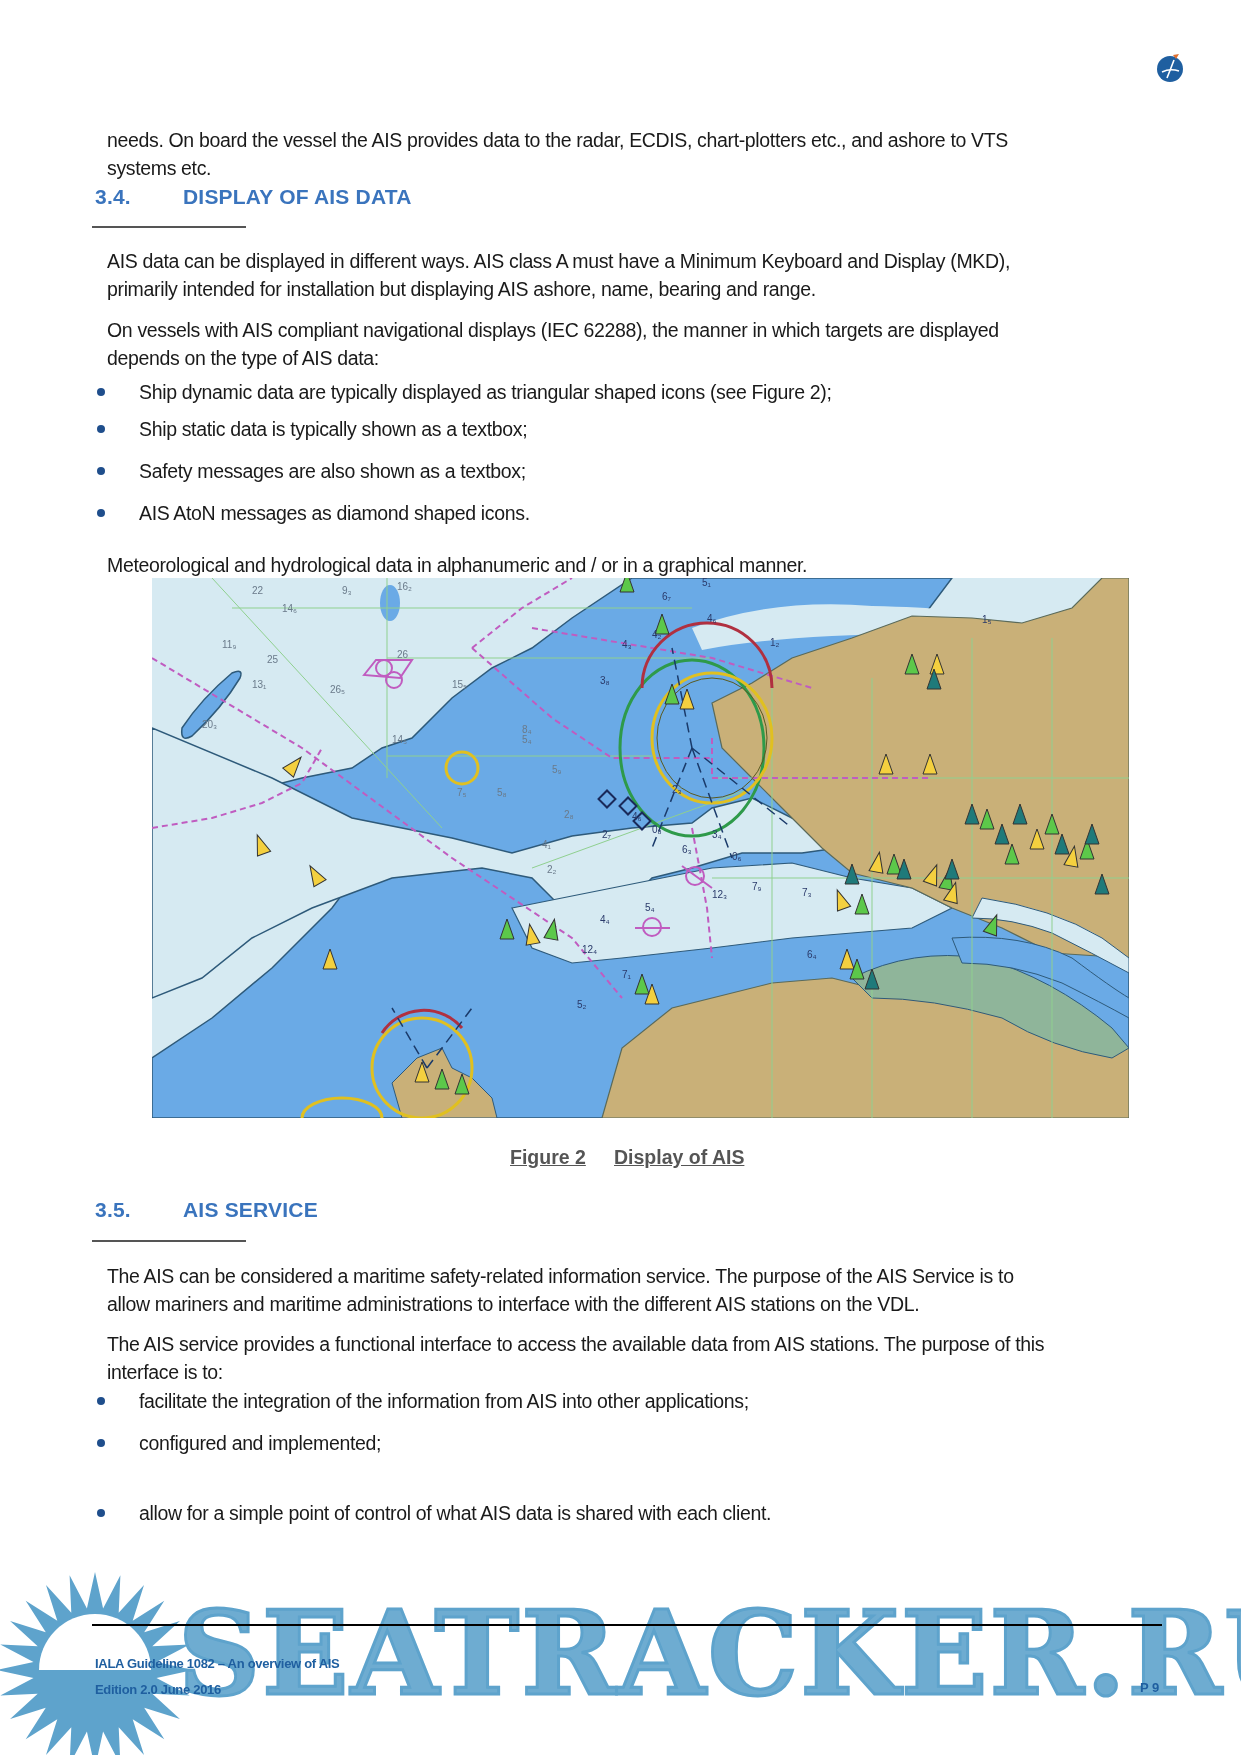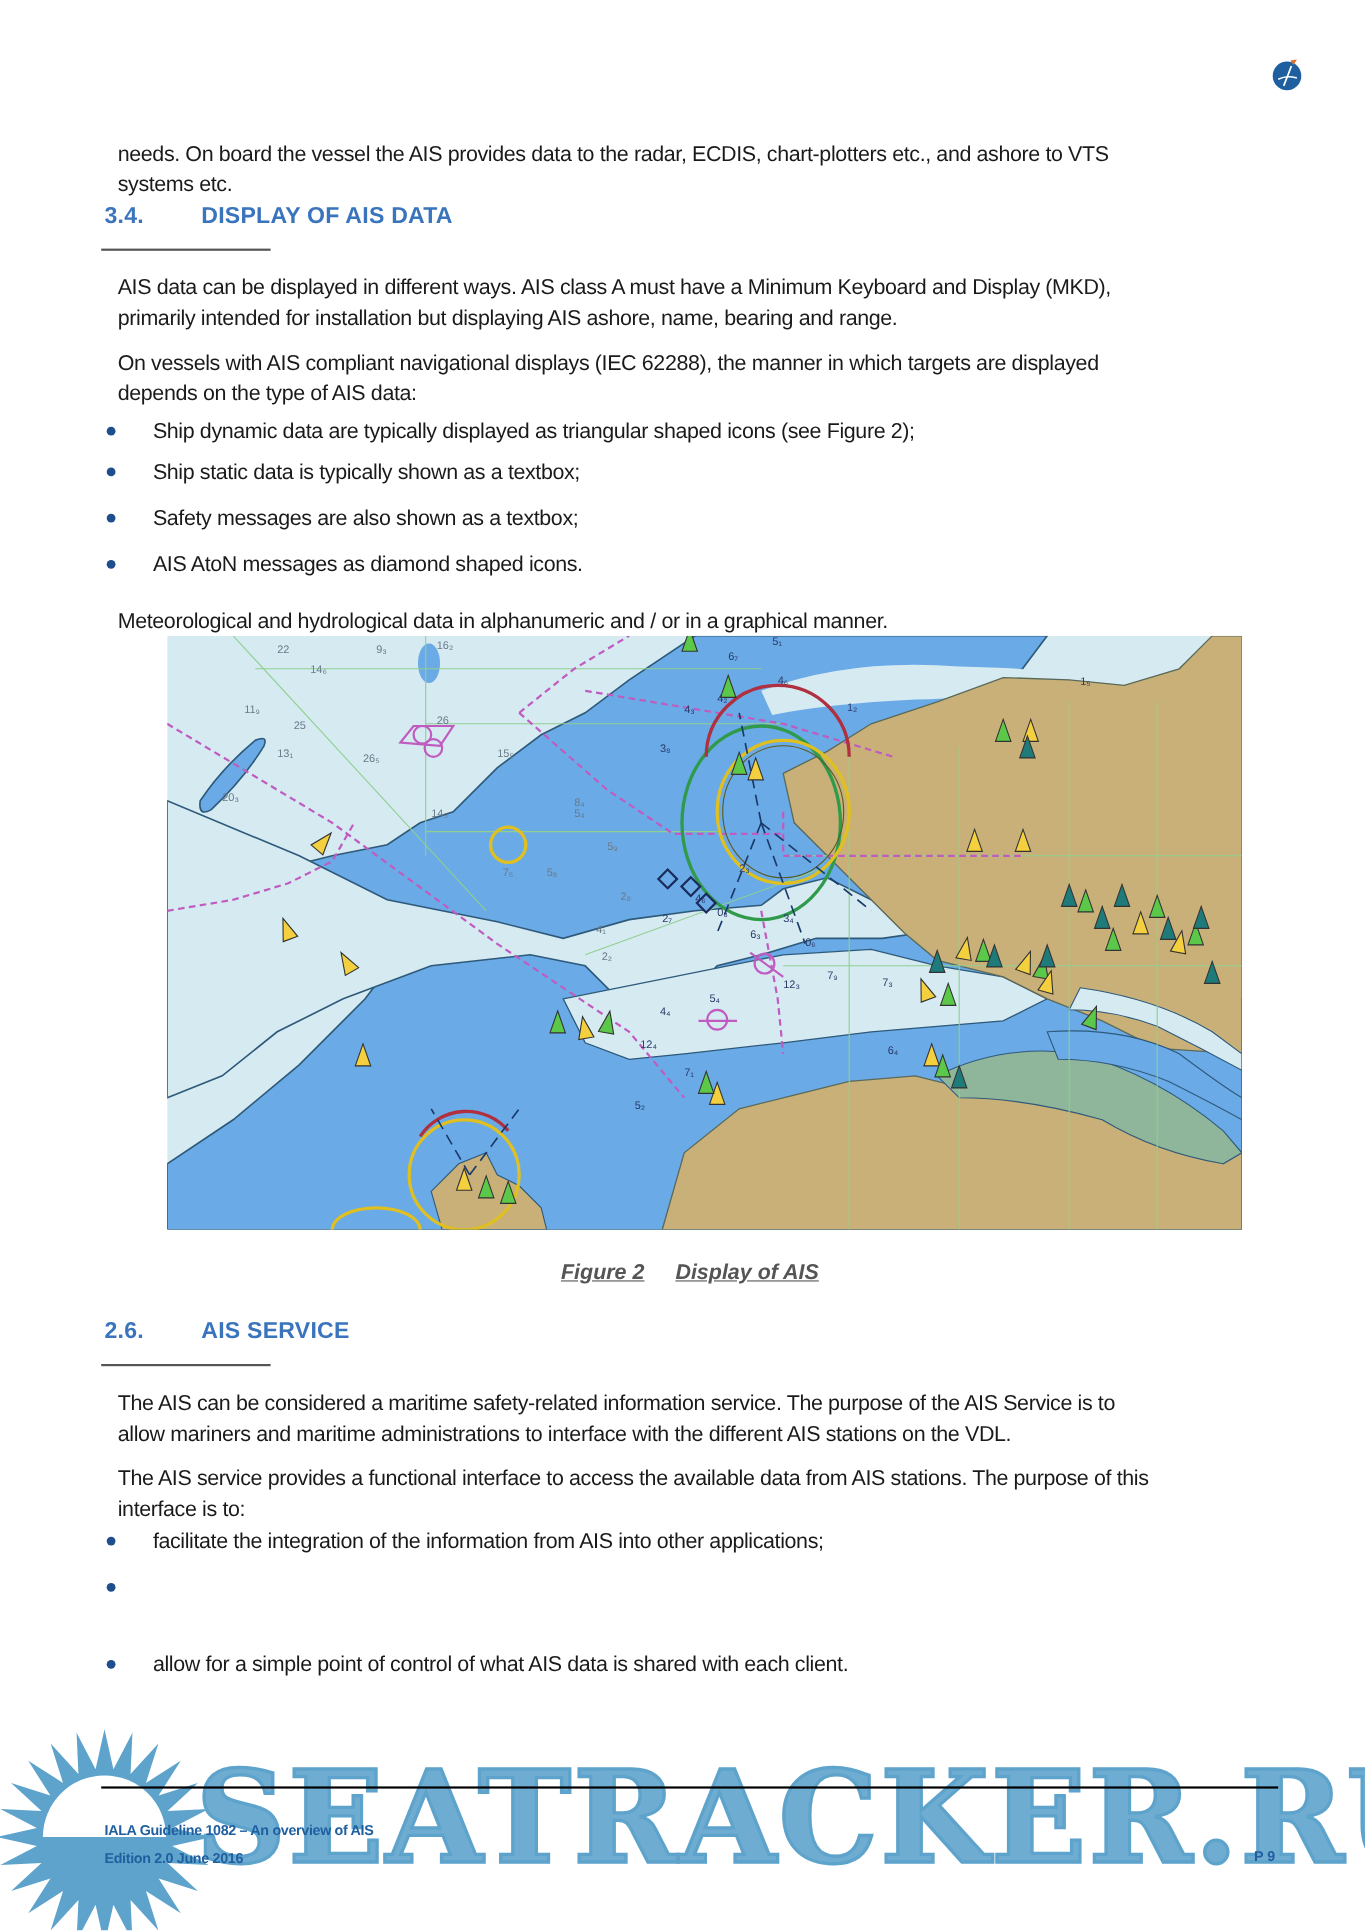--- a/index.html
+++ b/index.html
@@ -10,21 +10,21 @@
   .p { position: absolute; left: 95px; width: 1060px; font-size: 19.5px; line-height: 28px;
        letter-spacing: -0.35px; margin: 12px; }
   .h { position: absolute; left: 95px; font-size: 21px; font-weight: bold; color: #3a74bd; margin: 0;
        letter-spacing: 0.2px; }
   .h .num { display: inline-block; width: 88px; }
   .h-rule { position: absolute; left: 92px; width: 154px; height: 2px; background: #555; }
   .bullet { position: absolute; left: 95px; width: 1060px; font-size: 19.5px; line-height: 28px; letter-spacing: -0.35px; }
   .bullet .dot { position: absolute; left: 2px; top: 10px; width: 8px; height: 8px; border-radius: 50%; background: #1f4e8c; }
   .bullet .txt { margin-left: 44px; display: block; }
   .figure { position: absolute; left: 138px; top: 578px; width: 977px; height: 540px; overflow: hidden; padding-left: 14px; }
-  .caption { position: absolute; top: 1146px; font-size: 19.5px; font-style: italic; font-weight: bold;
+  .caption { position: absolute; top: 1146px; font-size: 19.5px; font-weight: bold;
              color: #555; text-decoration: underline; }
   .footer-rule { position: absolute; left: 92px; top: 1624px; width: 1070px; height: 2px; background: #000; z-index: 3; }
   .footer-text { position: absolute; left: 95px; font-size: 13px; font-weight: bold; color: #1f5fa0; z-index: 3; letter-spacing: -0.3px; }
   .page-num { position: absolute; left: 1140px; top: 1680px; font-size: 13px; font-weight: bold; color: #1f5fa0; z-index: 3; }
   .watermark { position: absolute; left: 0; top: 1570px; width: 1241px; height: 185px; z-index: 2; pointer-events: none; }
   .wm-text { position: absolute; left: 178px; top: 1595px; font-family: "DejaVu Serif", "Liberation Serif", serif;
              font-weight: bold; font-size: 116px; letter-spacing: 2px; color: rgba(94,163,204,0.9);
              -webkit-text-stroke: 3px #5ea3cc; z-index: 2; line-height: 1; transform: scaleX(0.98); transform-origin: left; }
 </style>
 </head>
@@ -253,35 +253,36 @@
         <text x="430" y="375" font-size="10" fill="#2a3a6a" font-family="Liberation Sans, sans-serif">12₄</text>
         <text x="425" y="430" font-size="10" fill="#2a3a6a" font-family="Liberation Sans, sans-serif">5₂</text>
       </g>
 </svg>
 </div>
 
 <div class="caption" style="left:510px">Figure 2</div>
 <div class="caption" style="left:614px">Display of AIS</div>
 
 <h2 class="h" style="top:1198px">
-  <span class="num">2.6.</span><span>AIS SERVICE</span>
+  <span class="num">3.5.</span><span>AIS SERVICE</span>
 </h2>
 <div class="h-rule" style="top:1240px"></div>
 
 <p class="p" style="top:1250px">The AIS can be considered a maritime safety-related information service.  The purpose of the AIS Service is to</p>
 <p class="p" style="top:1278px">allow mariners and maritime administrations to interface with the different AIS stations on the VDL.</p>
 <p class="p" style="top:1318px">The AIS service provides a functional interface to access the available data from AIS stations.  The purpose of this</p>
 <p class="p" style="top:1346px">interface is to:</p>
 
 <div class="bullet" style="top:1387px">
     <span class="dot"></span>
     <span class="txt">facilitate the integration of the information from AIS into other applications;</span>
   </div>
 <div class="bullet" style="top:1429px">
     <span class="dot"></span>
+    <span class="txt">configured and implemented;</span>
   </div>
 <div class="bullet" style="top:1499px">
     <span class="dot"></span>
     <span class="txt">allow for a simple point of control of what AIS data is shared with each client.</span>
   </div>
 
 <svg class="watermark" viewBox="0 0 1241 185">
   <g id="sun" fill="#5ea3cc">
       <polygon points="95.0,2.0 103.1,38.5 120.4,5.3 118.7,42.7 144.0,15.1 132.7,50.8 164.3,30.7 144.2,62.3 179.9,51.0 152.3,76.3 189.7,74.6 156.5,91.9 193.0,100.0 156.5,108.1 189.7,125.4 152.3,123.7 179.9,149.0 144.2,137.7 164.3,169.3 132.7,149.2 144.0,184.9 118.7,157.3 120.4,194.7 103.1,161.5 95.0,198.0 86.9,161.5 69.6,194.7 71.3,157.3 46.0,184.9 57.3,149.2 25.7,169.3 45.8,137.7 10.1,149.0 37.7,123.7 0.3,125.4 33.5,108.1 -3.0,100.0 33.5,91.9 0.3,74.6 37.7,76.3 10.1,51.0 45.8,62.3 25.7,30.7 57.3,50.8 46.0,15.1 71.3,42.7 69.6,5.3 86.9,38.5"></polygon>
       <path d="M39 100 A56 56 0 0 1 151 100 Z" fill="#ffffff"></path>

